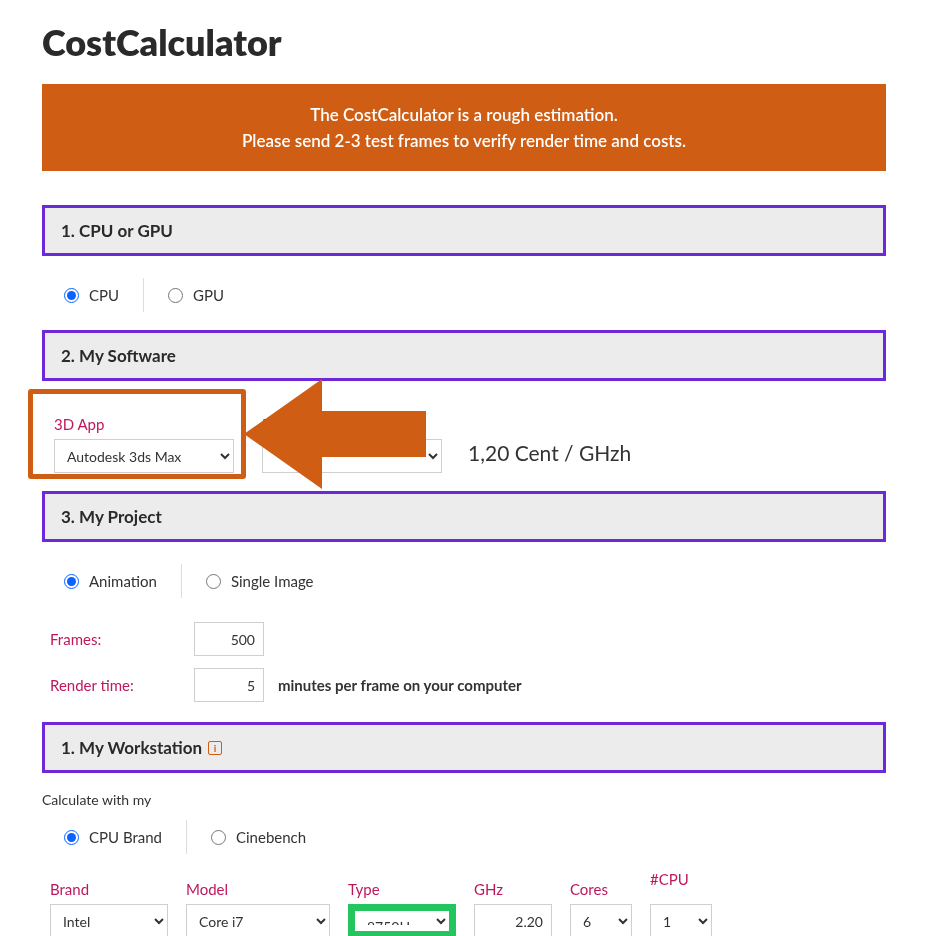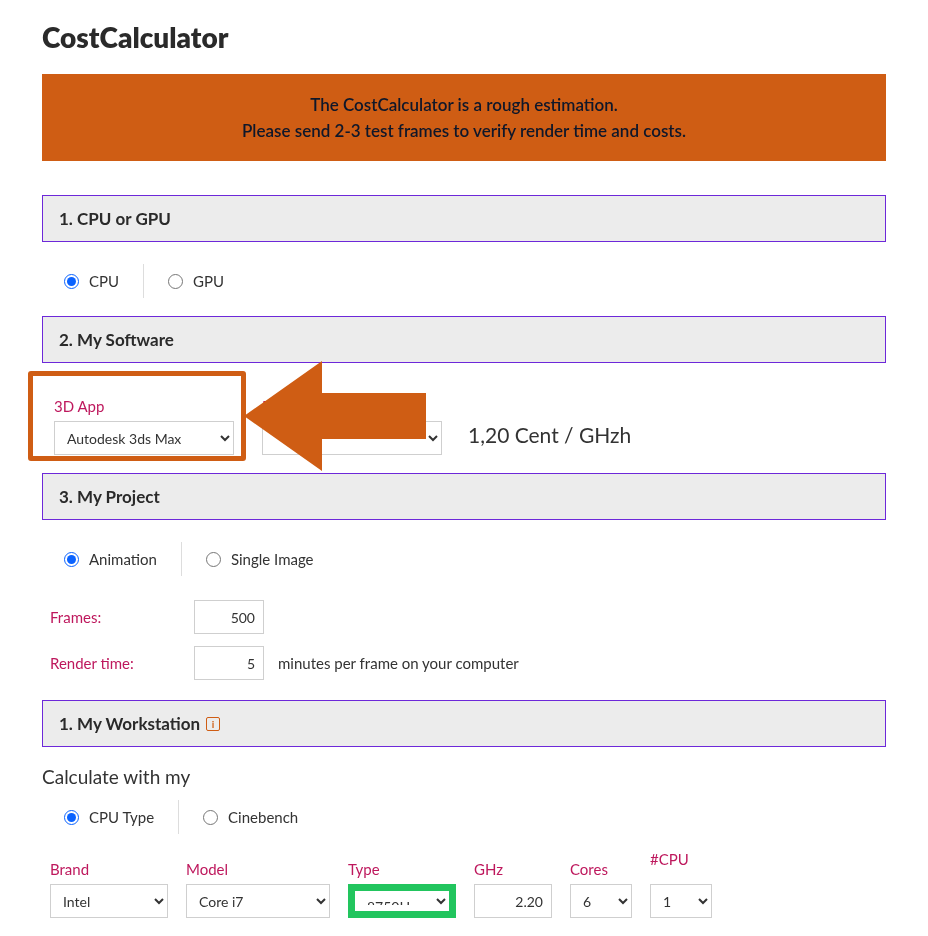--- a/index.html
+++ b/index.html
@@ -5,38 +5,38 @@
   * { box-sizing: border-box; }
   body {
     margin: 0;
     padding: 20px 42px;
     font-family: "Lato", "Helvetica Neue", Arial, sans-serif;
     color: #333;
     background: #fff;
     width: 928px;
   }
   h1 {
-    font-size: 28px;
+    font-size: 36px;
     font-weight: 800;
     margin: 0 0 20px 0;
     color: #2a2a2a;
   }
   .banner {
     background: #cf5d14;
-    color: #0f172a;
+    color: #ffffff;
     text-align: center;
     padding: 18px 10px;
     font-size: 17px;
     font-weight: 600;
     line-height: 1.5;
     margin-bottom: 34px;
   }
   .section-header {
     background: #ececec;
-    border: 1px solid #6d28d9;
+    border: 3px solid #6d28d9;
     padding: 12px 16px;
     font-size: 17px;
     font-weight: 700;
     color: #2a2a2a;
     margin-top: 0;
     margin-bottom: 18px;
     display: flex;
     align-items: center;
     gap: 6px;
   }
@@ -115,32 +115,32 @@
     pointer-events:none;
   }
   .kv-row{
     display:flex;
     align-items:center;
     gap:14px;
     padding:6px 0 6px 8px;
   }
   .kv-row .row-label{ width:130px; }
   .kv-row input{ width:70px; }
-  .helper{ font-size:15px; }
+  .helper{ font-size:15px;font-weight:bold; }
   .ws-row{
     display:flex;
     align-items:flex-end;
     gap:18px;
     padding: 2px 0 0 8px;
   }
   .selected-select{
     border:7px solid #22c55e;
   }
   .plain-label{
-    font-size:19px;
+    font-size:14px;
     padding: 0 0 8px 0;
   }
 </style>
 </head>
 <body>
 
 <h1>CostCalculator</h1>
 
 <div class="banner">
   <div>The CostCalculator is a rough estimation.</div>
@@ -212,21 +212,21 @@
 </div>
 
 <div class="section-header">
   <span>1. My Workstation</span>
   <span class="info-icon">i</span>
 </div>
 <div class="plain-label">Calculate with my</div>
 <div class="radio-row" style="padding-bottom:14px;">
   <label class="radio-item">
     <input type="radio" name="calcwith" checked="" style="">
-    <span>CPU Type</span>
+    <span>CPU Brand</span>
   </label>
   <div class="vr"></div>
   <label class="radio-item">
     <input type="radio" name="calcwith" style="">
     <span>Cinebench</span>
   </label>
 </div>
 
 <div class="ws-row">
   <div class="field" style="width:118px;">

